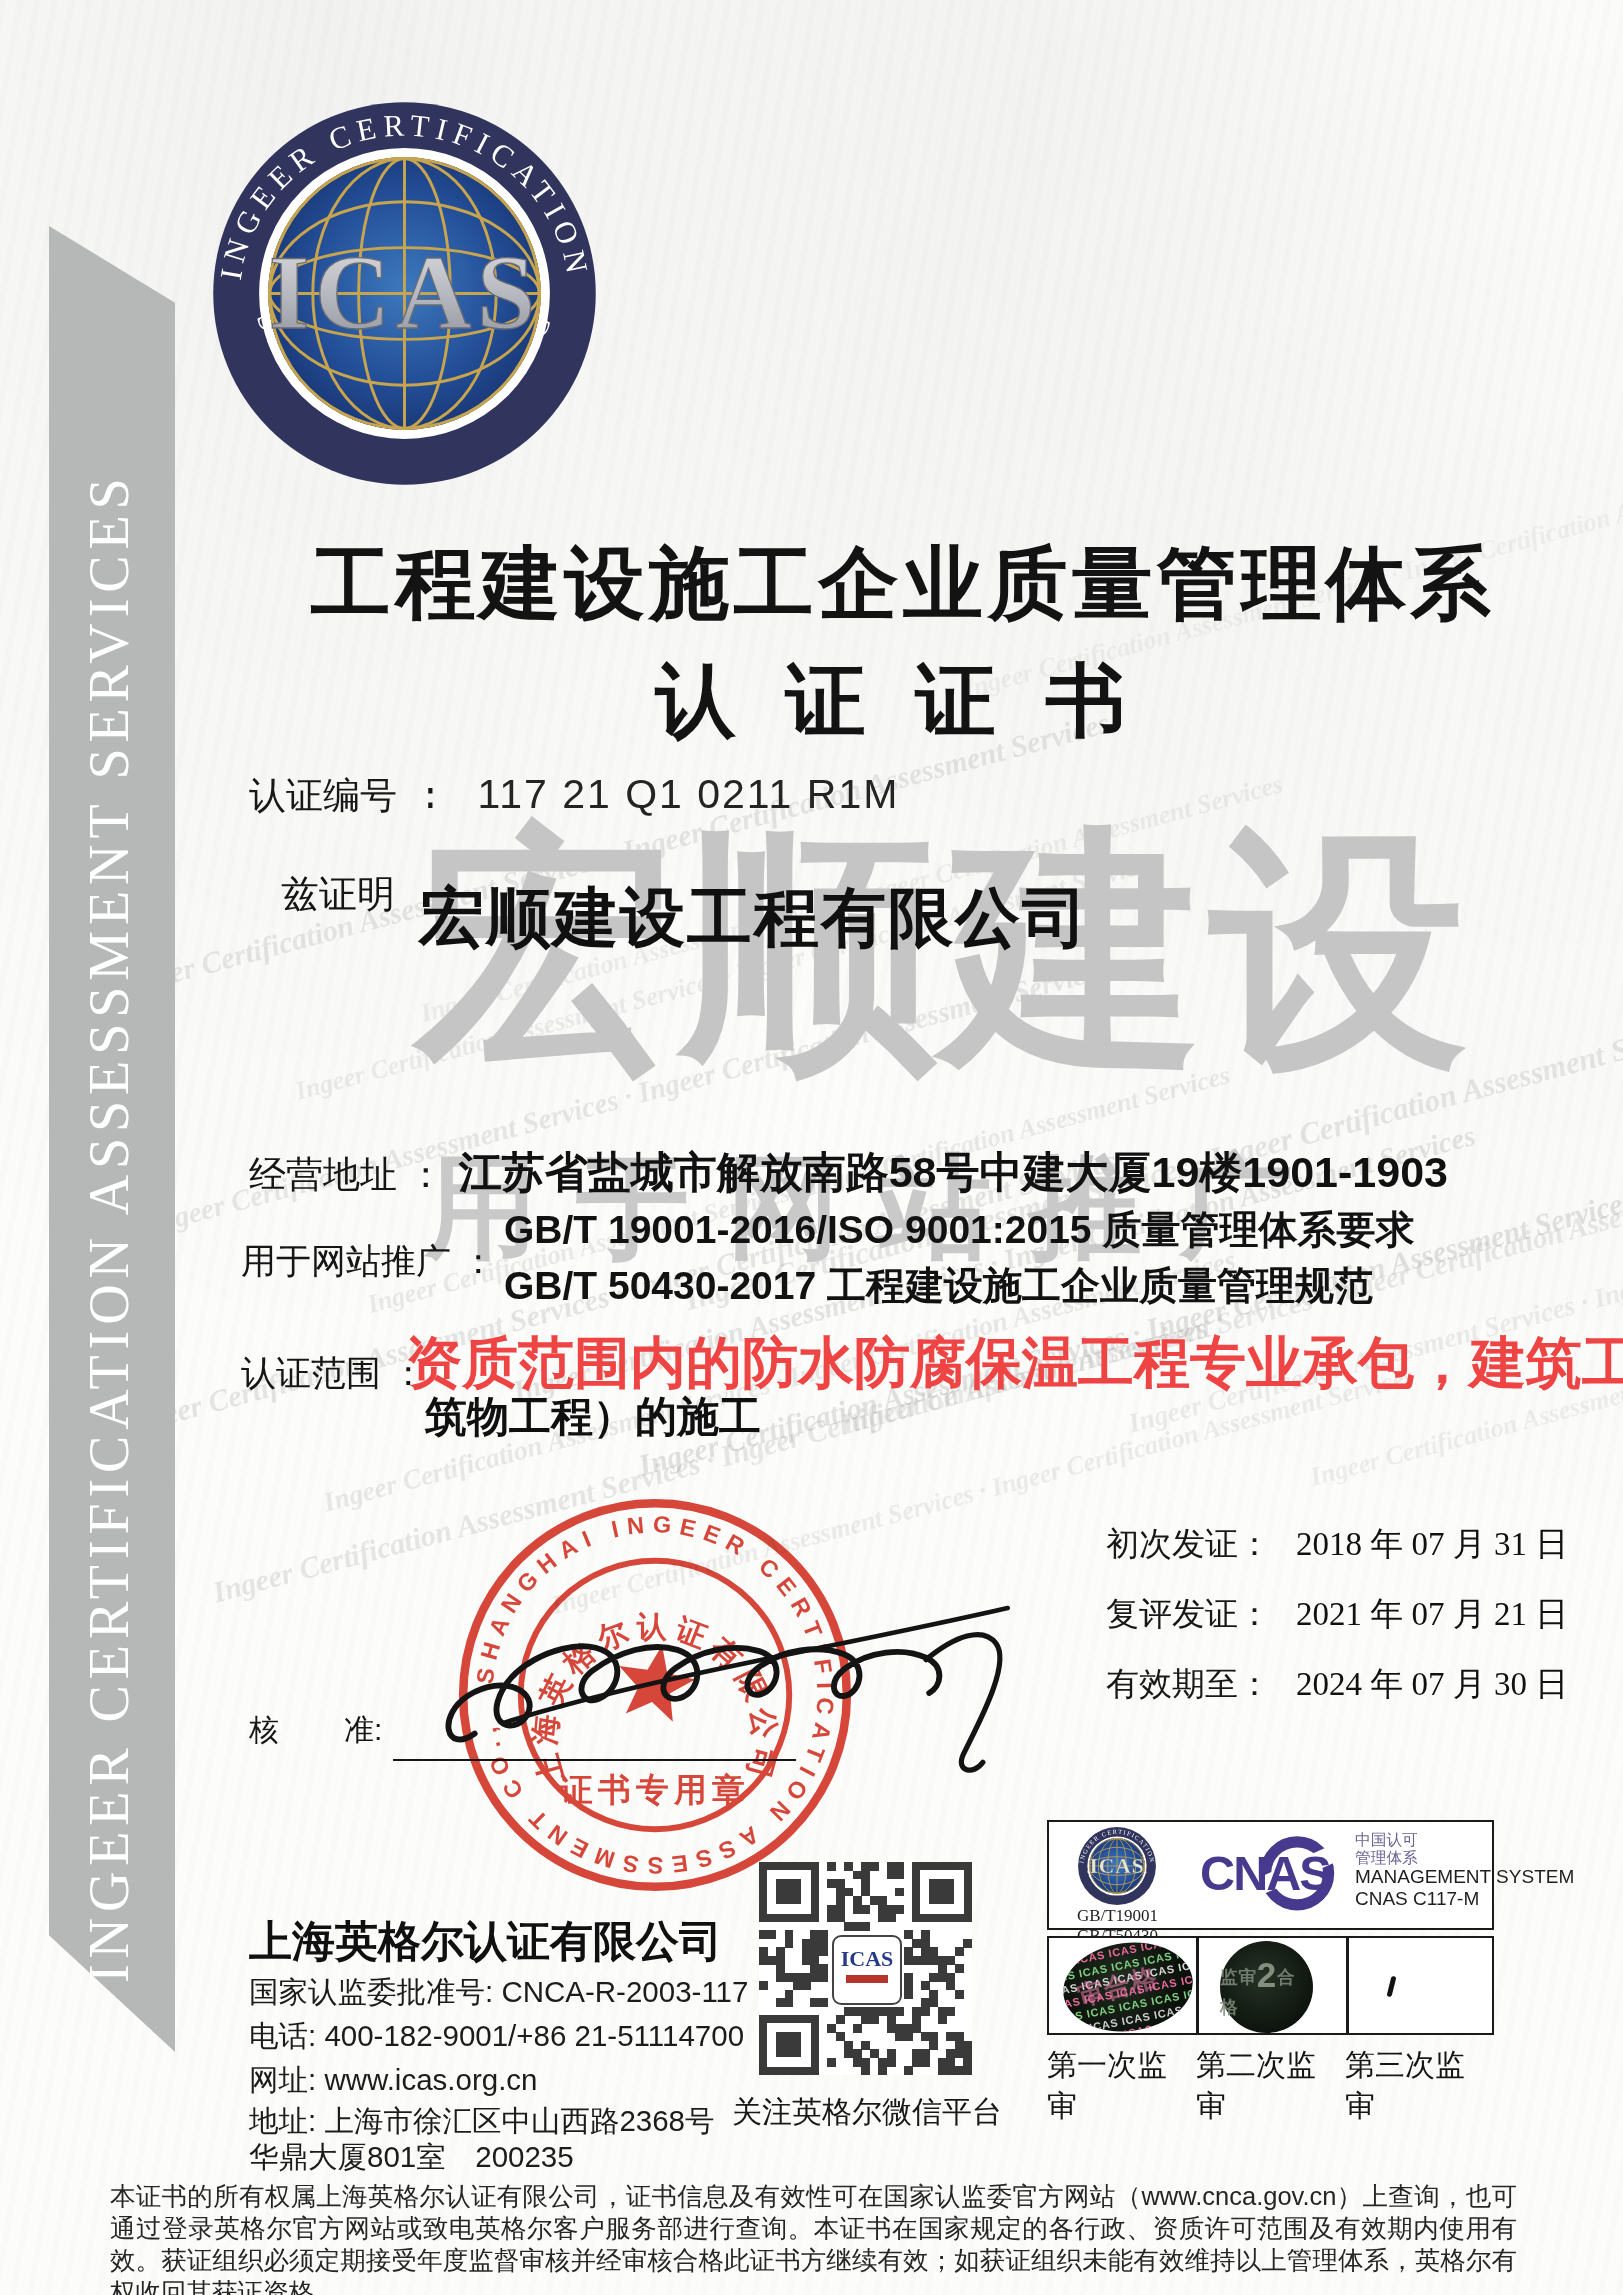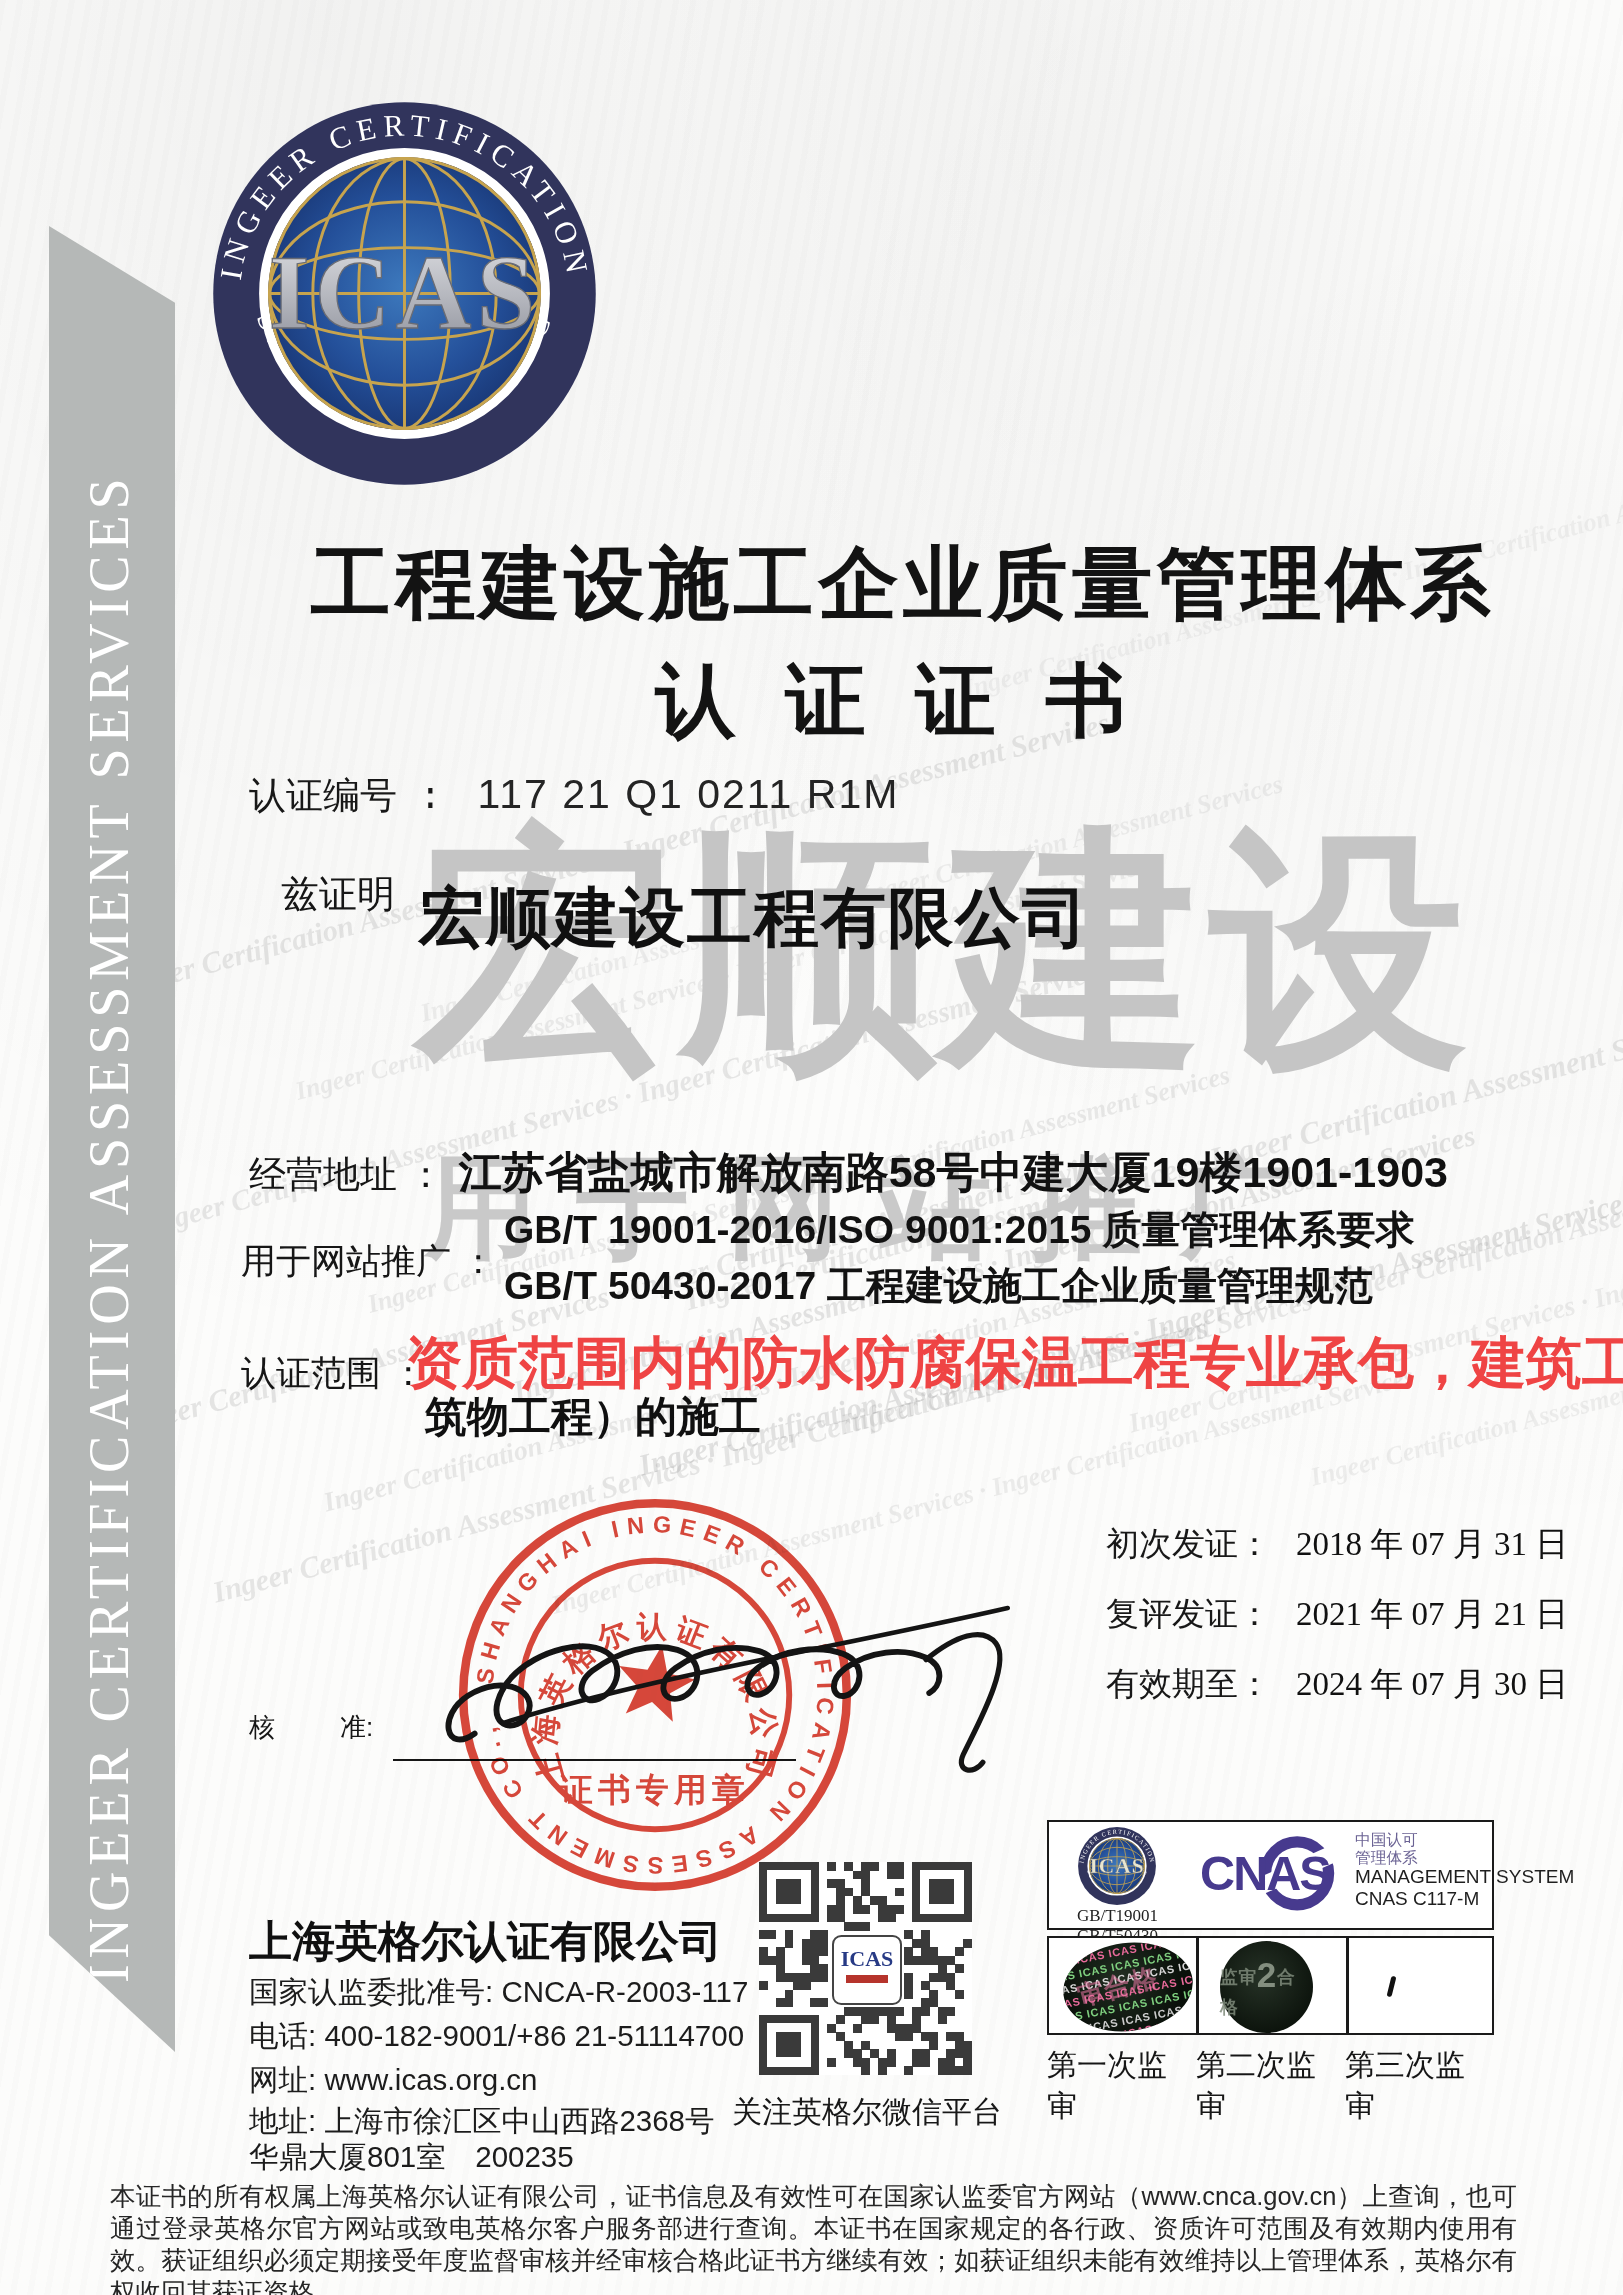--- a/index.html
+++ b/index.html
@@ -60,21 +60,21 @@
   .scope-l1{left:406px;top:1326px;font-size:56px;font-weight:700;color:#ef4444;font-family:Liberation Mono, monospace;}
   .scope-l2{left:406px;top:1389px;font-size:42px;font-weight:700;color:#101010;margin-left:19px;}
 
   
   .date-row{z-index:3;white-space:nowrap;left:1106px;}
   .date-lbl{font-size:33px;color:#181818;display:inline-block;width:190px;}
   .date-val{font-family:"Liberation Serif","DejaVu Serif",serif;font-size:33px;color:#111;}
   .d0{top:1522px;} .d1{top:1592px;} .d2{top:1662px;}
 
   
-  .approve{left:249px;top:1710px;z-index:3;font-size:26px;}
+  .approve{left:249px;top:1710px;z-index:3;font-size:30px;}
   .approve .gap{display:inline-block;width:65px;}
   .approve-line{left:393px;top:1759px;width:403px;border-top:2.6px solid #161616;z-index:3;}
   .stamp-svg{left:452px;top:1492px;width:406px;height:406px;z-index:3;opacity:.93;mix-blend-mode:multiply;}
   .sig-svg{left:419px;top:1558px;width:628px;height:236px;z-index:4;}
 
   
   .issuer-name{left:249px;top:1913px;font-size:43px;font-weight:800;z-index:3;color:#101010;}
   .contact{left:249px;z-index:3;font-size:29.5px;color:#1c1c1c;}
   .c0{top:1973px;} .c1{top:2017px;} .c2{top:2061px;} .c3{top:2102px;} .c4{top:2138px;}
 

